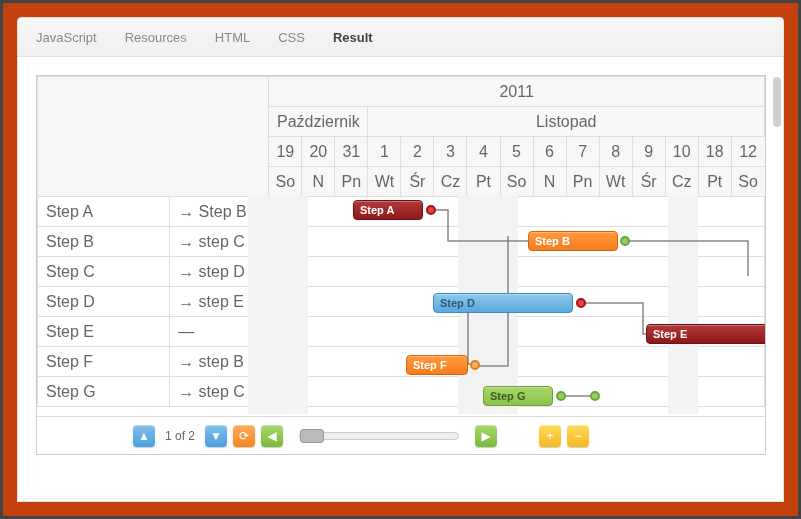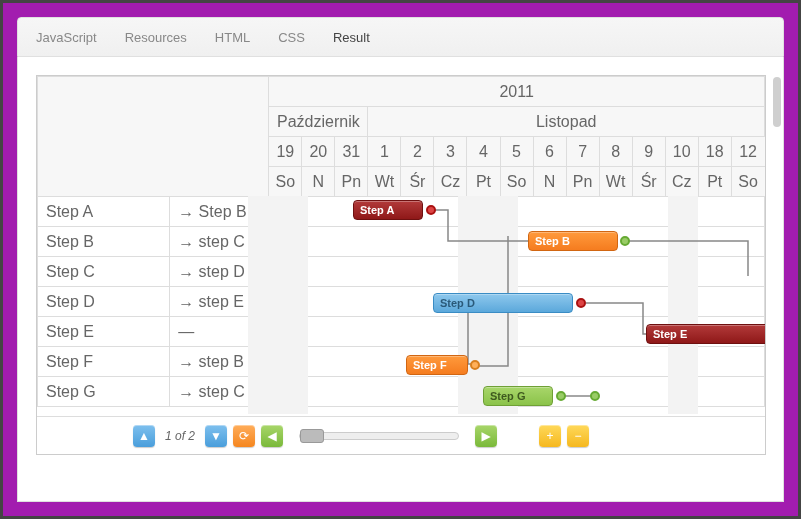--- a/index.html
+++ b/index.html
@@ -1,20 +1,20 @@
 <!DOCTYPE html>
 <html><head>
 <meta charset="utf-8">
 <style>
 * { box-sizing: border-box; margin: 0; padding: 0; }
 body { font-family: Arial, "Helvetica Neue", sans-serif; font-size: 13px; color: #555; background: #fff; }
-.outer-frame { width: 801px; height: 519px; border: 3px solid #444; padding: 14px; position: relative; background: #a21caf; }
+.outer-frame { width: 801px; height: 519px; border: 3px solid #444; padding: 14px; position: relative; background: #c2410c; }
 .header-bar { height: 40px; background: linear-gradient(#f6f6f6,#f0f0f0); border: 1px solid #e0e0e0; border-radius: 4px 4px 0 0; display: flex; align-items: center; padding: 0 18px; gap: 28px; color: #888; }
 .header-bar .tab { color: #888; cursor: pointer; }
-.header-bar .tab.active { color: #444; font-weight: normal; }
+.header-bar .tab.active { color: #444; font-weight: bold; }
 .header-right { margin-left: auto; display: flex; align-items: center; gap: 8px; color: #bbb; font-size: 12px; }
 .cloud-icon { width: 22px; height: 16px; background: #bbb; border-radius: 10px; position: relative; display:flex; align-items:center; justify-content:center; }
 .cloud-icon::before { content:"∞"; color:#fff; font-size:11px; }
 .content-area { border: 1px solid #e0e0e0; border-top: none; height: 445px; padding: 18px 6px 10px 18px; position: relative; background:#fff;}
 .scrollbar-v { position: absolute; right: 2px; top: 20px; width: 8px; height: 50px; background: #cfcfcf; border-radius: 4px; }
 .gantt-wrap { border: 1px solid #ccc; width: 730px; height: 380px; overflow: hidden; position: relative; background:#fff;}
 table.gantt { border-collapse: collapse; width: 100%; table-layout: fixed; }
 table.gantt th, table.gantt td { border: 1px solid #ddd; text-align: center; font-weight: normal; color:#666; height:30px; font-size:16px; background:#fff;}
 table.gantt th { background: #f7f7f7; }
 .row-left { text-align: left !important; padding-left: 8px; }
@@ -32,21 +32,21 @@
 .dot { position:absolute; width:10px; height:10px; border-radius:50%; border:2px solid #888; background:#fff; }
 .dot.red { background:#d44; border-color:#a11;}
 .dot.orange { background:#ffb05a; border-color:#d88020;}
 .dot.green { background:#9c6; border-color:#6a3;}
 .footer { position:absolute; left:0; right:0; bottom:0; height:38px; border-top:1px solid #ddd; display:flex; align-items:center; padding:0 10px; gap:6px; background:#fff;}
 .fbtn { width:22px; height:22px; border-radius:4px; display:flex; align-items:center; justify-content:center; color:#fff; font-size:12px; box-shadow: inset 0 1px 0 rgba(255,255,255,0.4), 0 1px 1px rgba(0,0,0,0.2); cursor:pointer;}
 .fbtn.blue { background: linear-gradient(#7ec0ee,#4a9edb);}
 .fbtn.orange { background: linear-gradient(#ffad5a,#f5861f);}
 .fbtn.green { background: linear-gradient(#a8d66a,#7ab93a);}
 .fbtn.yellow { background: linear-gradient(#ffd95a,#f5b81f);}
-.footer .pagelabel { font-size:12px; color:#666; margin:0 4px;font-style:italic;}
+.footer .pagelabel { font-size:12px; color:#666; margin:0 4px;}
 .footer .slider-track { width:160px; height:8px; background:#eee; border:1px solid #ccc; border-radius:4px; margin:0 10px; position:relative;}
 .footer .slider-thumb { position:absolute; left:0; top:-4px; width:24px; height:14px; background:#bbb; border:1px solid #999; border-radius:3px;}
 .spacer-sm { width:30px; }
 </style>
 </head>
 <body>
 
 <div class="outer-frame">
   <div class="header-bar">
     <span class="tab">JavaScript</span>

